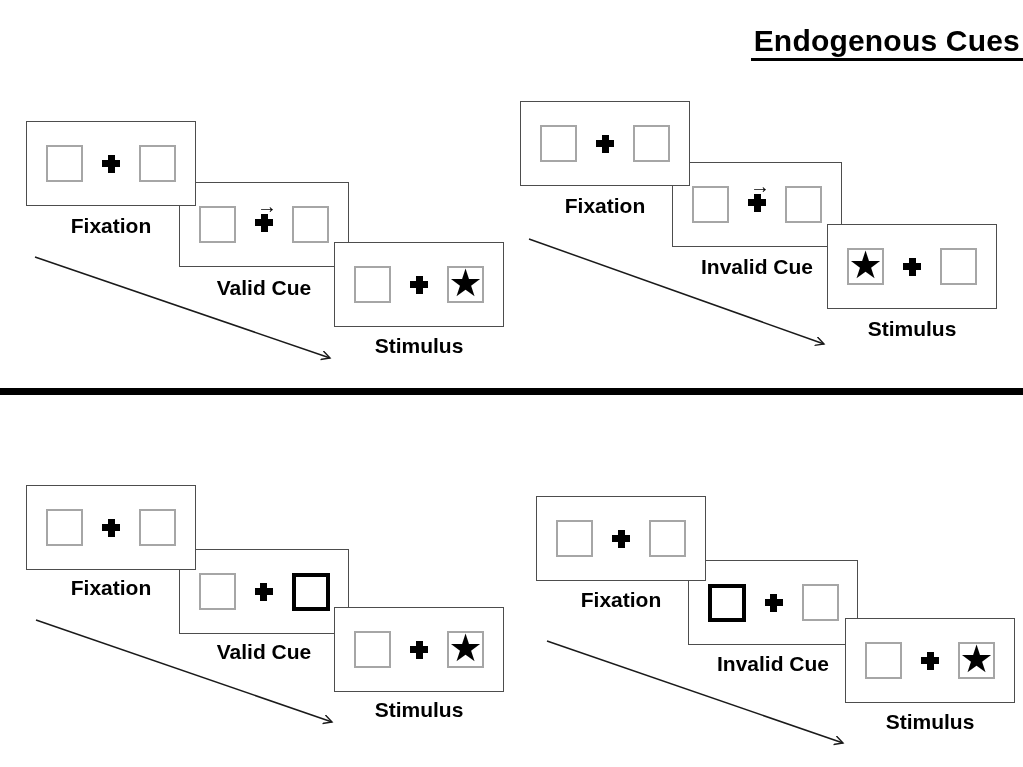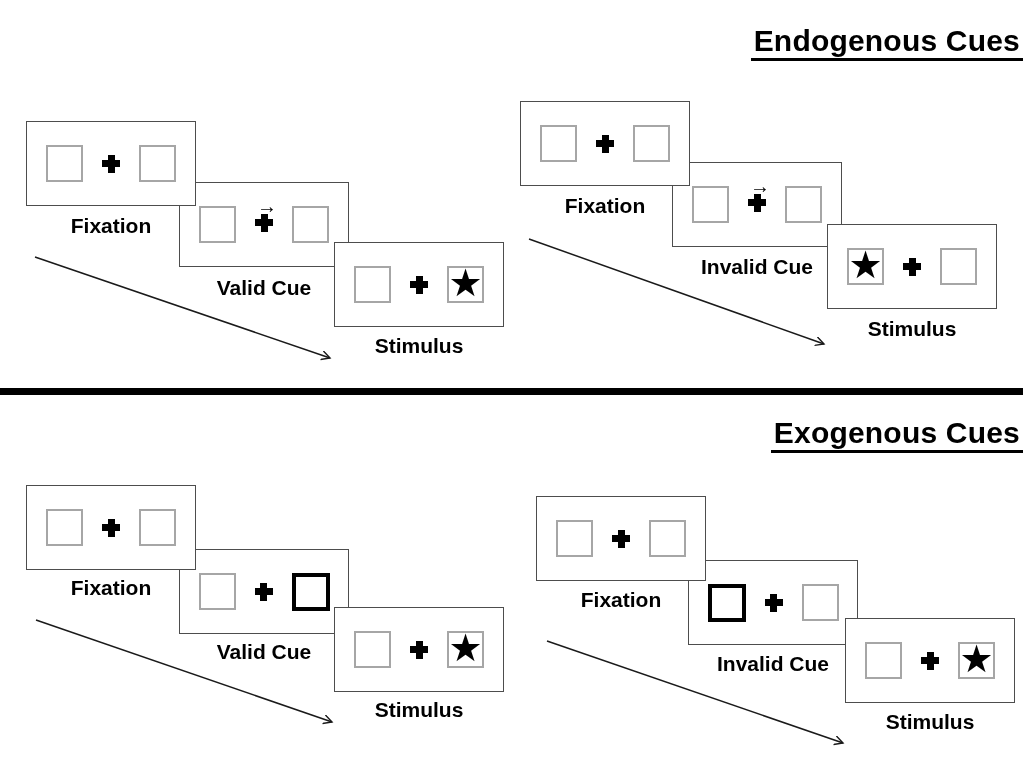--- a/index.html
+++ b/index.html
@@ -109,23 +109,20 @@
       </span>
     <span class="mid">
         <span class="plus"></span>
       </span>
     <span class="sq"></span>
   </div>
   <div class="step-label" style="left:827px;top:317px">Stimulus</div>
 
   <div class="divider"></div>
 
-  <div class="section-title-wrap" style="top:417px">
-    <span class="section-title">Exogenous Cues</span>
-  </div>
 
   <div class="panel fix" style="left:26px;top:485px">
     <span class="sq"></span>
     <span class="mid">
         <span class="plus"></span>
       </span>
     <span class="sq"></span>
   </div>
   <div class="step-label" style="left:26px;top:576px">Fixation</div>
 

